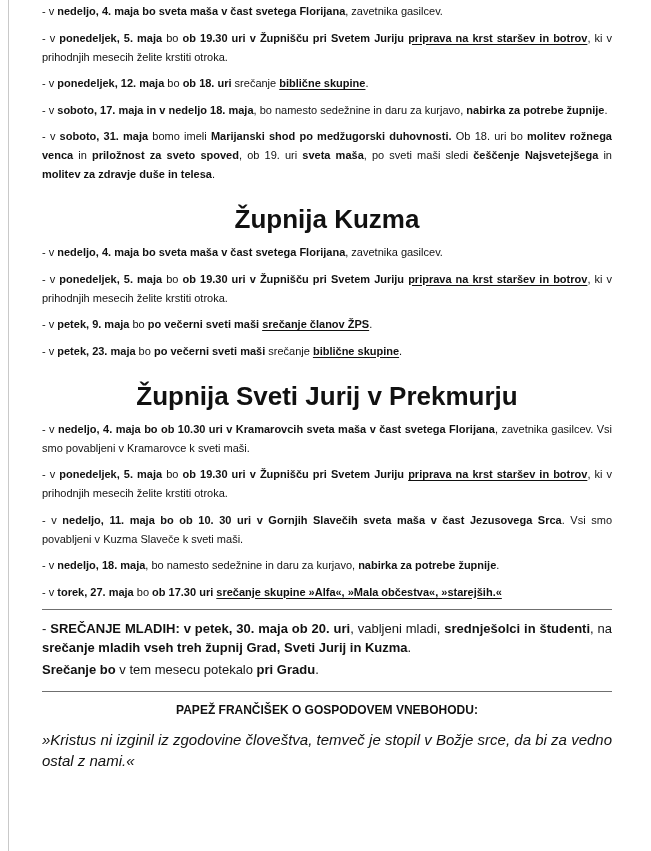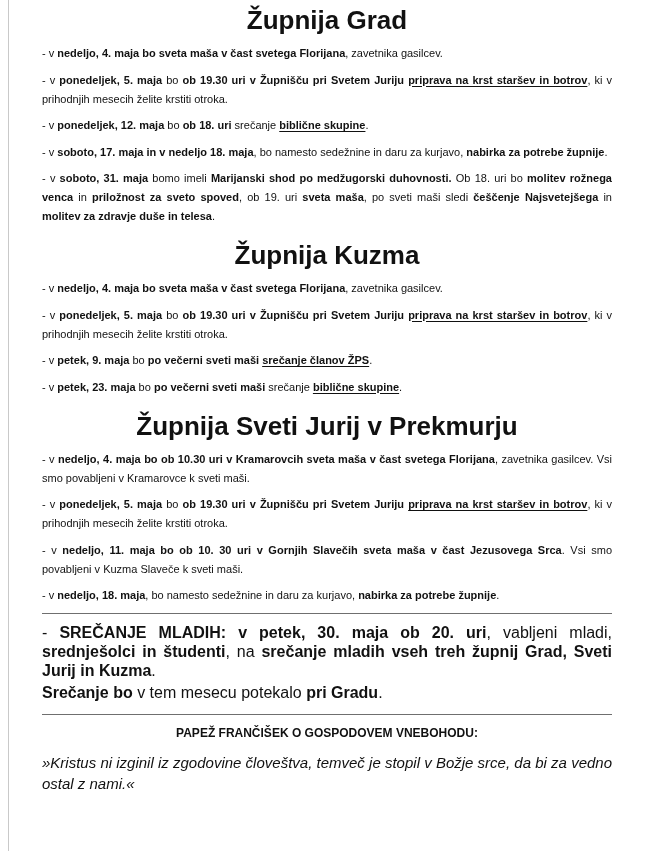--- a/index.html
+++ b/index.html
@@ -26,36 +26,36 @@
     padding: 2px 39px 0 42px;
   }
   h1.section-title {
     font-size: 26px;
     font-weight: bold;
     text-align: center;
     line-height: 30px;
     margin: 3px 0 9px 0;
     letter-spacing: 0px;
   }
-  h1.section-title.spaced { margin-top: 14px; }
+  h1.section-title.spaced { margin-top: 20px; }
   p.item {
     font-size: 11px;
     line-height: 19px;
     text-align: justify;
     margin: 0 0 7.5px 0;
   }
   .seg-b { font-weight: bold; }
   .seg-u { text-decoration: underline; text-underline-offset: 2px; }
   .divider {
     border-top: 1px solid #6f6f6f;
     height: 0;
     margin: 6px 0 9px 0;
   }
   p.footer-line {
-    font-size: 16px;
+    font-size: 13px;
     line-height: 19px;
     text-align: justify;
     margin: 0 0 3px 0;
   }
   p.footer-line.second { margin-bottom: 12px; }
   h2.pope-title {
     font-size: 12px;
     font-weight: bold;
     text-align: center;
     line-height: 19px;
@@ -70,21 +70,20 @@
   }
 </style>
 </head>
 <body>
 
 <div class="page">
   <div class="edge-line"></div>
   <div class="content">
 
     <section>
-      <h1 class="section-title">Župnija Grad</h1>
       <p class="item"><span>- v </span><span class="seg-b">nedeljo, 4. maja bo sveta maša v čast svetega Florijana</span><span>, zavetnika gasilcev.</span></p>
       <p class="item"><span>- v </span><span class="seg-b">ponedeljek, 5. maja</span><span> bo </span><span class="seg-b">ob 19.30 uri v Župnišču pri Svetem Juriju </span><span class="seg-b seg-u">priprava na krst staršev in botrov</span><span>, ki v prihodnjih mesecih želite krstiti otroka.</span></p>
       <p class="item"><span>- v </span><span class="seg-b">ponedeljek, 12. maja</span><span> bo </span><span class="seg-b">ob 18. uri</span><span> srečanje </span><span class="seg-b seg-u">biblične skupine</span><span>.</span></p>
       <p class="item"><span>- v </span><span class="seg-b">soboto, 17. maja in v nedeljo 18. maja</span><span>, bo namesto sedežnine in daru za kurjavo, </span><span class="seg-b">nabirka za potrebe župnije</span><span>.</span></p>
       <p class="item"><span>- v </span><span class="seg-b">soboto, 31. maja</span><span> bomo imeli </span><span class="seg-b">Marijanski shod po medžugorski duhovnosti.</span><span> Ob 18. uri bo </span><span class="seg-b">molitev rožnega venca</span><span> in </span><span class="seg-b">priložnost za sveto spoved</span><span>, ob 19. uri </span><span class="seg-b">sveta maša</span><span>, po sveti maši sledi </span><span class="seg-b">češčenje Najsvetejšega</span><span> in </span><span class="seg-b">molitev za zdravje duše in telesa</span><span>.</span></p>
     </section>
 
     <section>
       <h1 class="section-title spaced">Župnija Kuzma</h1>
       <p class="item"><span>- v </span><span class="seg-b">nedeljo, 4. maja bo sveta maša v čast svetega Florijana</span><span>, zavetnika gasilcev.</span></p>
@@ -92,20 +91,21 @@
       <p class="item"><span>- v </span><span class="seg-b">petek, 9. maja</span><span> bo </span><span class="seg-b">po večerni sveti maši </span><span class="seg-b seg-u">srečanje članov ŽPS</span><span>.</span></p>
       <p class="item"><span>- v </span><span class="seg-b">petek, 23. maja</span><span> bo </span><span class="seg-b">po večerni sveti maši</span><span> srečanje </span><span class="seg-b seg-u">biblične skupine</span><span>.</span></p>
     </section>
 
     <section>
       <h1 class="section-title spaced">Župnija Sveti Jurij  v Prekmurju</h1>
       <p class="item"><span>- v </span><span class="seg-b">nedeljo, 4. maja bo ob 10.30 uri v Kramarovcih sveta maša v čast svetega Florijana</span><span>, zavetnika gasilcev. Vsi smo povabljeni v Kramarovce k sveti maši.</span></p>
       <p class="item"><span>- v </span><span class="seg-b">ponedeljek, 5. maja</span><span> bo </span><span class="seg-b">ob 19.30 uri v Župnišču pri Svetem Juriju </span><span class="seg-b seg-u">priprava na krst staršev in botrov</span><span>, ki v prihodnjih mesecih želite krstiti otroka.</span></p>
       <p class="item"><span>- v </span><span class="seg-b">nedeljo, 11. maja bo ob 10. 30 uri v Gornjih Slavečih sveta maša v čast Jezusovega Srca</span><span>. Vsi smo povabljeni v Kuzma Slaveče k sveti maši.</span></p>
       <p class="item"><span>- v </span><span class="seg-b">nedeljo, 18. maja</span><span>, bo namesto sedežnine in daru za kurjavo, </span><span class="seg-b">nabirka za potrebe župnije</span><span>.</span></p>
+      <p class="item"><span>- v </span><span class="seg-b">torek, 27. maja</span><span> bo </span><span class="seg-b">ob 17.30 uri </span><span class="seg-b seg-u">srečanje skupine »Alfa«, »Mala občestva«, »starejših.«</span></p>
     </section>
 
     <div class="divider"></div>
 
     <p class="footer-line"><span>- </span><span class="seg-b">SREČANJE MLADIH: v petek, 30. maja ob 20. uri</span><span>, vabljeni mladi, </span><span class="seg-b">srednješolci in študenti</span><span>, na </span><span class="seg-b">srečanje mladih vseh treh župnij Grad, Sveti Jurij in Kuzma</span><span>.</span></p>
     <p class="footer-line second"><span class="seg-b">Srečanje bo</span><span> v tem mesecu potekalo </span><span class="seg-b">pri Gradu</span><span>.</span></p>
 
     <div class="divider"></div>
 
     <h2 class="pope-title">PAPEŽ FRANČIŠEK O GOSPODOVEM VNEBOHODU:</h2>

